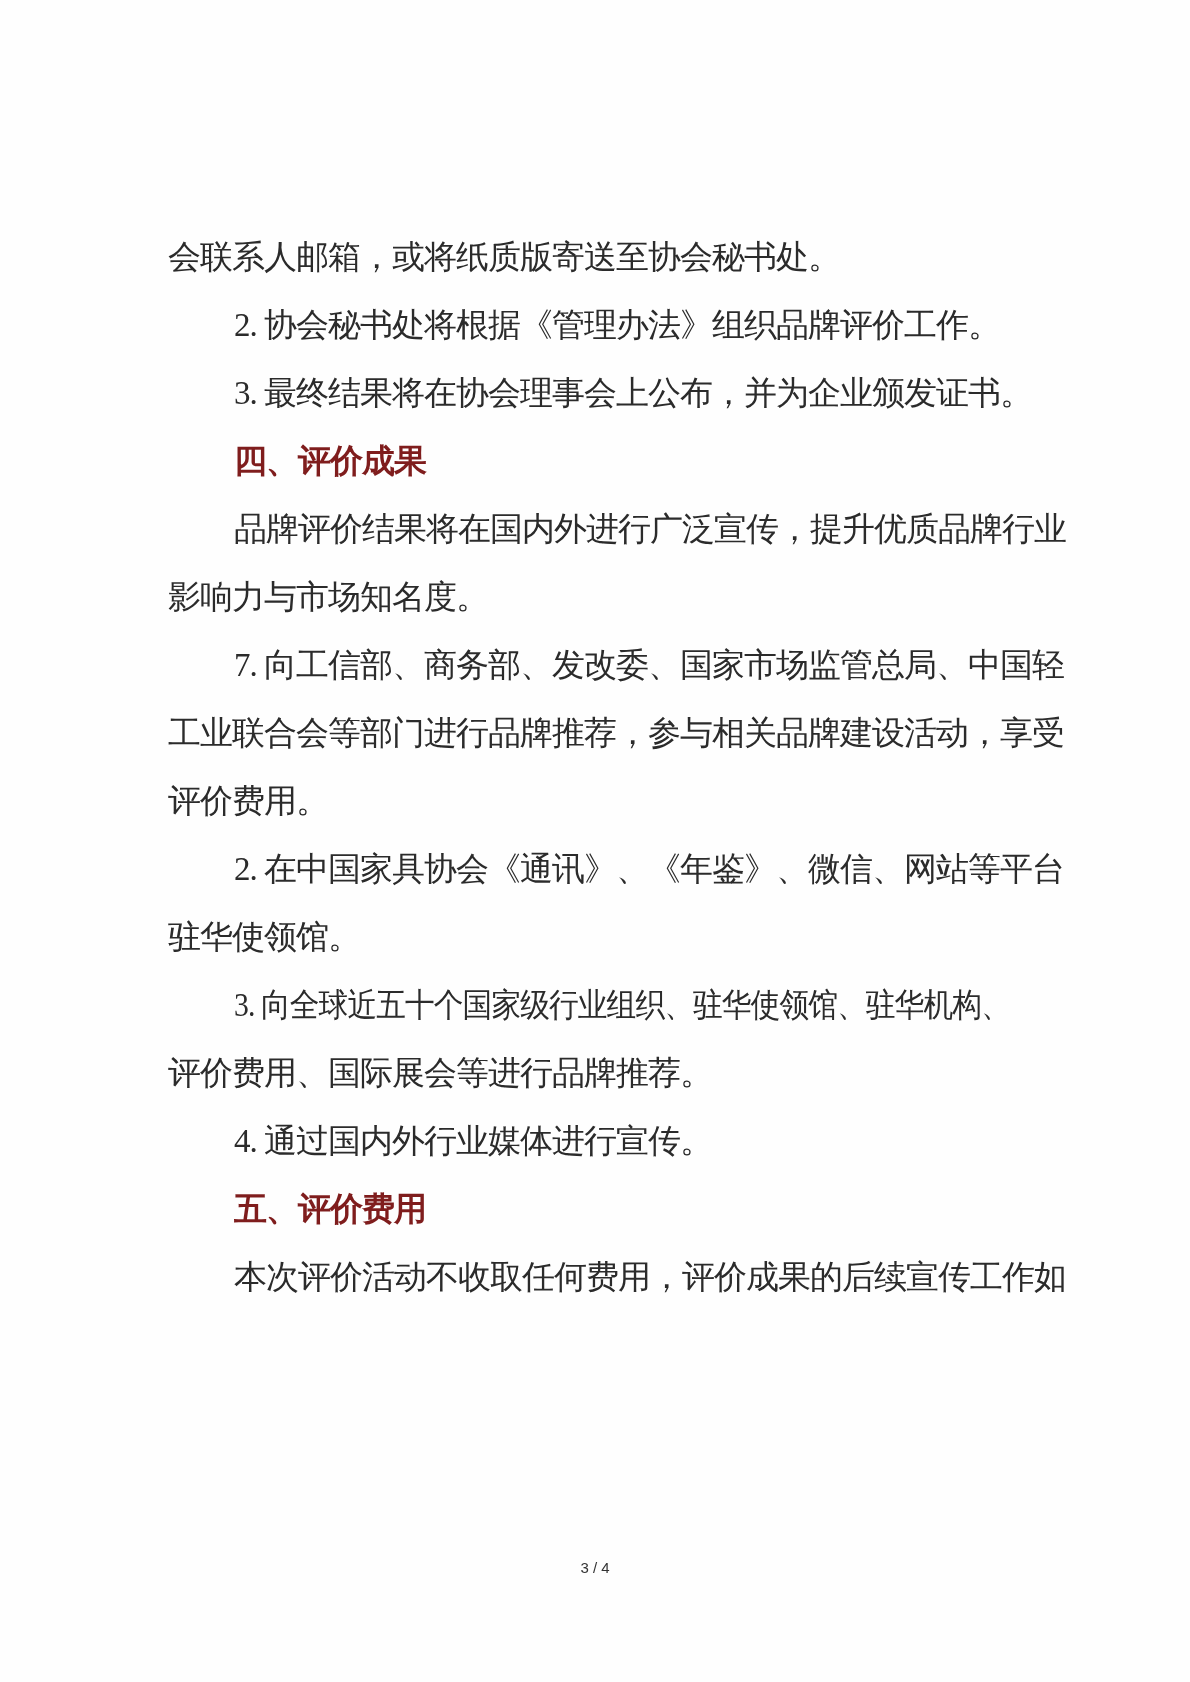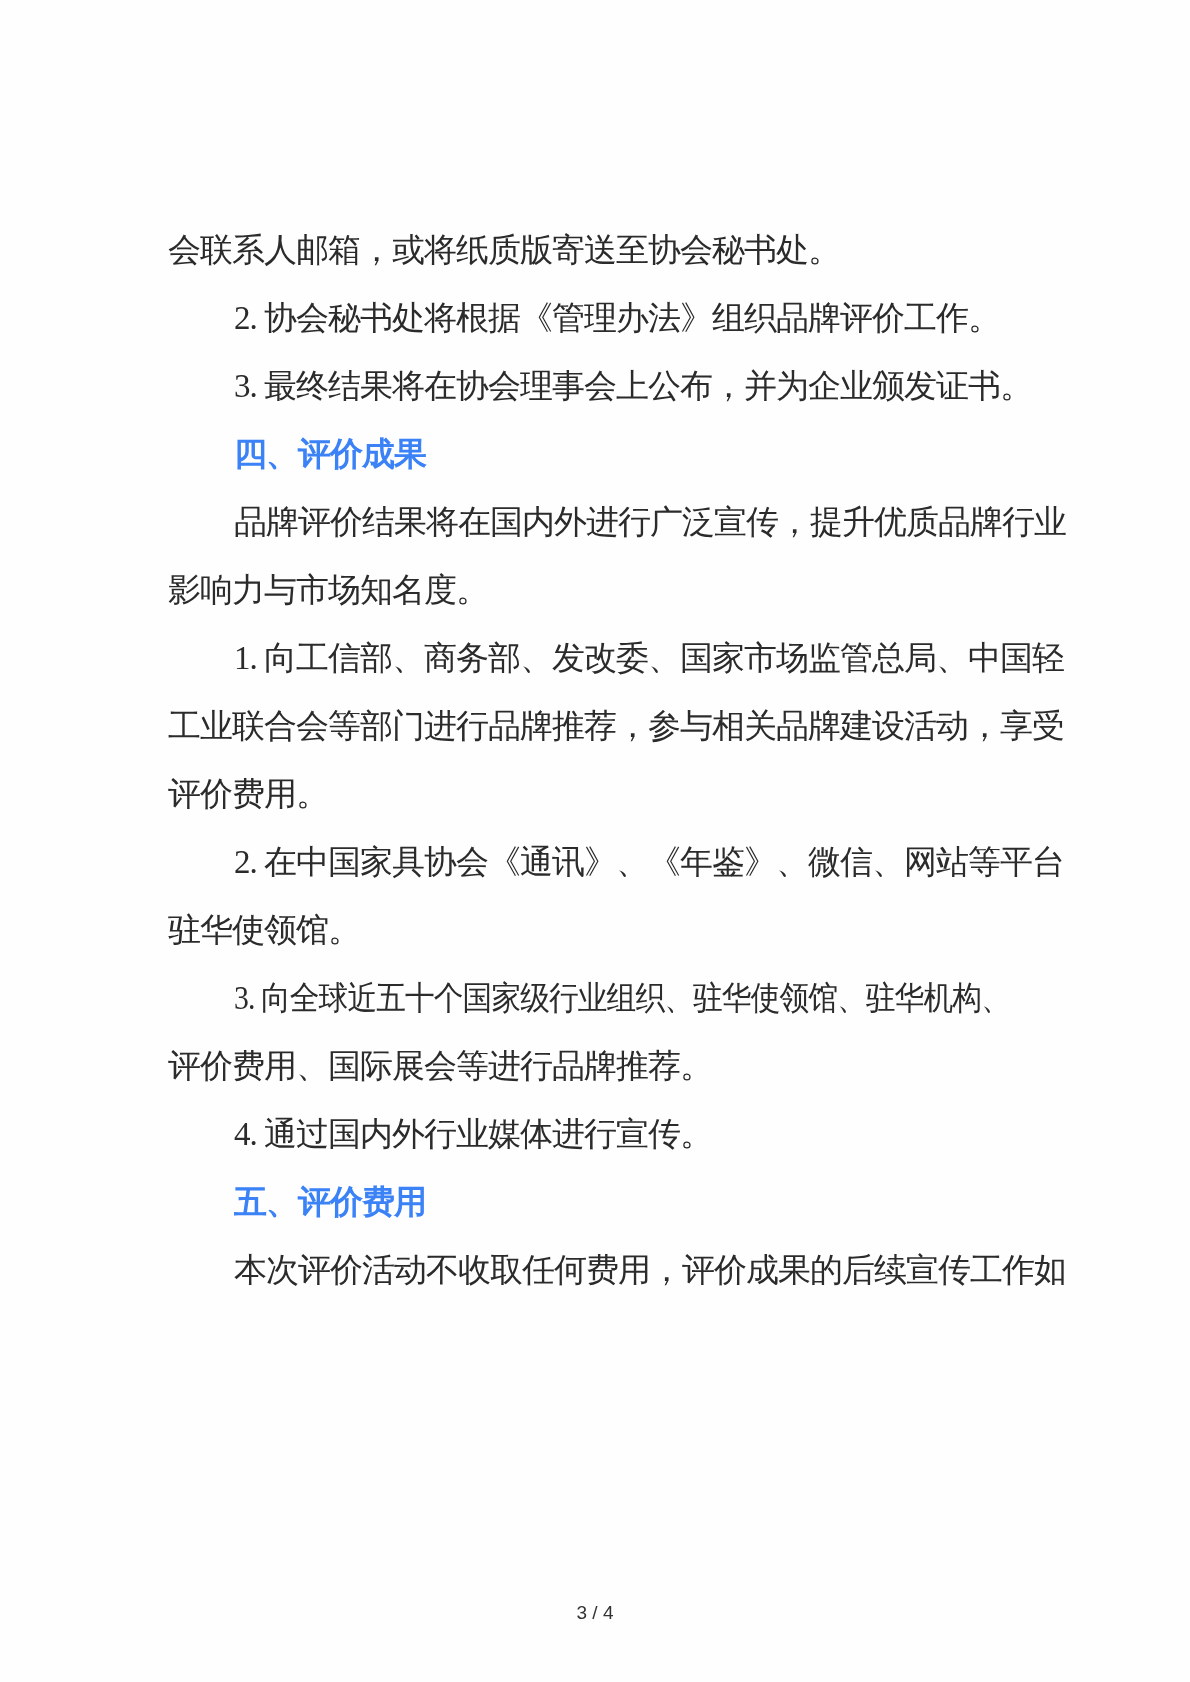--- a/index.html
+++ b/index.html
@@ -11,71 +11,70 @@
     position: relative;
     width: 1190px;
     height: 1682px;
     background: #fefefe;
     overflow: hidden;
     font-family: "Liberation Serif", "DejaVu Serif", serif;
   }
   .text-block {
     position: absolute;
     left: 168px;
-    top: 216px;
+    top: 223px;
     width: 880px;
   }
   .line {
     height: 68px;
     line-height: 68px;
     font-size: 33px;
     letter-spacing: -1px;
     color: #2b2b2b;
     white-space: nowrap;
     text-align: left;
   }
   .indent {
     padding-left: 66px;
   }
   .heading {
     font-weight: bold;
-    color: #3b82f6;
+    color: #7f1d1d;
   }
   .condensed span {
     display: inline-block;
     transform: scaleX(0.9);
     transform-origin: 0 50%;
   }
   .footer {
     position: absolute;
     left: 0;
     top: 1548px;
     width: 100%;
     height: 40px;
     line-height: 40px;
     text-align: center;
     font-family: "Liberation Sans", "DejaVu Sans", sans-serif;
-    font-size: 19px;
+    font-size: 15px;
     color: #333333;
-    margin-top: 45px;
   }
 </style>
 </head>
 <body>
 
 <div class="page">
 
   <div class="text-block">
     <div class="line"><span>会联系人邮箱，或将纸质版寄送至协会秘书处。</span></div>
     <div class="line indent"><span>2. 协会秘书处将根据《管理办法》组织品牌评价工作。</span></div>
     <div class="line indent"><span>3. 最终结果将在协会理事会上公布，并为企业颁发证书。</span></div>
     <div class="line indent heading"><span>四、评价成果</span></div>
     <div class="line indent"><span>品牌评价结果将在国内外进行广泛宣传，提升优质品牌行业</span></div>
     <div class="line"><span>影响力与市场知名度。</span></div>
-    <div class="line indent"><span>1. 向工信部、商务部、发改委、国家市场监管总局、中国轻</span></div>
+    <div class="line indent"><span>7. 向工信部、商务部、发改委、国家市场监管总局、中国轻</span></div>
     <div class="line"><span>工业联合会等部门进行品牌推荐，参与相关品牌建设活动，享受</span></div>
     <div class="line"><span>评价费用。</span></div>
     <div class="line indent"><span>2. 在中国家具协会《通讯》、《年鉴》、微信、网站等平台</span></div>
     <div class="line"><span>驻华使领馆。</span></div>
     <div class="line indent condensed"><span>3. 向全球近五十个国家级行业组织、驻华使领馆、驻华机构、</span></div>
     <div class="line"><span>评价费用、国际展会等进行品牌推荐。</span></div>
     <div class="line indent"><span>4. 通过国内外行业媒体进行宣传。</span></div>
     <div class="line indent heading"><span>五、评价费用</span></div>
     <div class="line indent"><span>本次评价活动不收取任何费用，评价成果的后续宣传工作如</span></div>
   </div>

